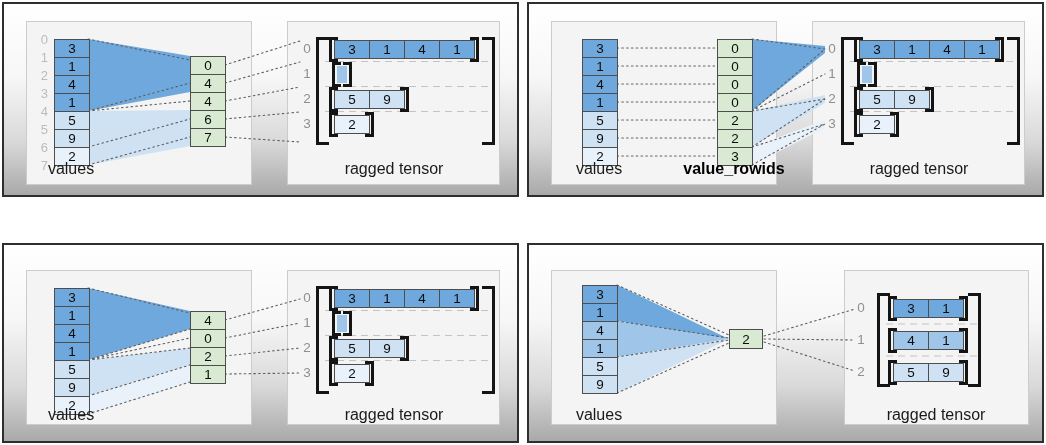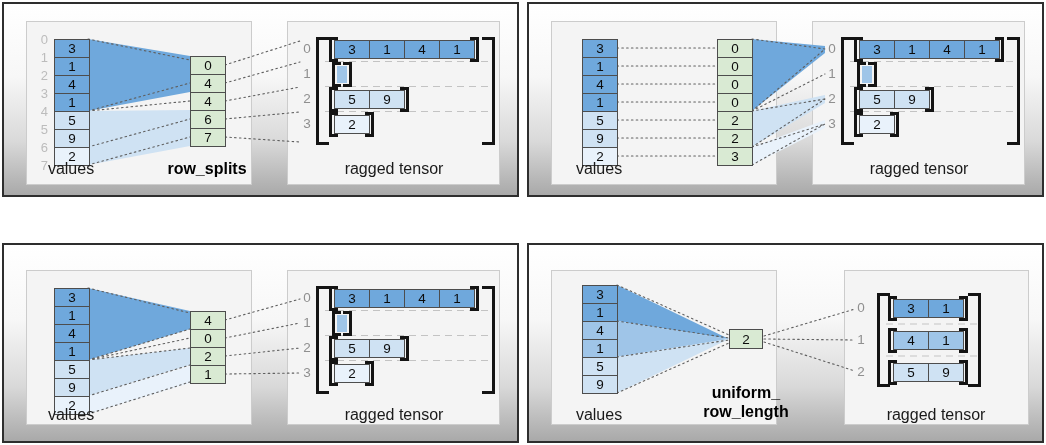--- a/index.html
+++ b/index.html
@@ -104,21 +104,20 @@
         <div class="rb l" style="left: 325px; top: 83px;"></div>
         <div class="rb r" style="left: 396px; top: 83px;"></div>
         <div class="ridx" style="left: 295px; top: 112px; width: 16px;">3</div>
         <div class="cell c-xlight" style="left: 330px; top: 111px; width: 36px; height: 19px;">2</div>
         <div class="rb l" style="left: 325px; top: 108px;"></div>
         <div class="rb r" style="left: 361px; top: 108px;"></div>
         <div class="bb l" style="left: 312px; top: 33px; height: 108px;"></div>
         <div class="bb r" style="left: 478px; top: 33px; height: 108px;"></div>
       </div>
     <div class="lbl" style="left:17px;top:155px;width:100px;">values</div>
-    <div class="lbl bold" style="left:123px;top:155px;width:160px;">row_splits</div>
     <div class="lbl" style="left:310px;top:155px;width:160px;">ragged tensor</div>
   </section>
 
   <section class="card top" style="left:527px;top:2px;">
     <div class="inner" style="left:22px;top:17px;width:226px;height:164px;"></div>
     <div class="inner" style="left:283px;top:17px;width:213px;height:164px;"></div>
     <svg class="ov" width="517" height="195" viewBox="0 0 517 195">
       <polygon class="w-dark" points="223,35 296,42 296,49 223,107"></polygon>
       <polygon class="w-light" points="223,107 296,91 296,99 223,143"></polygon>
       <polygon class="w-xlight" points="223,143 296,116 296,124 223,161"></polygon>
@@ -176,20 +175,21 @@
         <div class="rb l" style="left: 325px; top: 83px;"></div>
         <div class="rb r" style="left: 396px; top: 83px;"></div>
         <div class="ridx" style="left: 295px; top: 112px; width: 16px;">3</div>
         <div class="cell c-xlight" style="left: 330px; top: 111px; width: 36px; height: 19px;">2</div>
         <div class="rb l" style="left: 325px; top: 108px;"></div>
         <div class="rb r" style="left: 361px; top: 108px;"></div>
         <div class="bb l" style="left: 312px; top: 33px; height: 108px;"></div>
         <div class="bb r" style="left: 478px; top: 33px; height: 108px;"></div>
       </div>
     <div class="lbl" style="left:20px;top:155px;width:100px;">values</div>
+    <div class="lbl bold" style="left:125px;top:155px;width:160px;">value_rowids</div>
     <div class="lbl" style="left:310px;top:155px;width:160px;">ragged tensor</div>
   </section>
 
   <section class="card bot" style="left:2px;top:243px;">
     <div class="inner" style="left:22px;top:25px;width:226px;height:155px;"></div>
     <div class="inner" style="left:283px;top:25px;width:213px;height:155px;"></div>
     <svg class="ov" width="517" height="200" viewBox="0 0 517 200">
       <polygon class="w-dark" points="84,43 186,66 186,84 84,115"></polygon>
       <polygon class="w-light" points="84,115 186,103 186,120 84,151"></polygon>
       <polygon class="w-xlight" points="84,151 186,121 186,138 84,169"></polygon>
@@ -291,18 +291,16 @@
         <div class="rb r" style="left: 430px; top: 83px;"></div>
         <div class="ridx" style="left: 324px; top: 119px; width: 16px;">2</div>
         <div class="cell c-light" style="left: 364px; top: 118px; width: 36px; height: 19px;">5</div>
         <div class="cell c-light" style="left: 399px; top: 118px; width: 36px; height: 19px;">9</div>
         <div class="rb l" style="left: 359px; top: 115px;"></div>
         <div class="rb r" style="left: 430px; top: 115px;"></div>
         <div class="bb l" style="left: 348px; top: 48px; height: 94px;"></div>
         <div class="bb r" style="left: 439px; top: 48px; height: 94px;"></div>
       </div>
     <div class="lbl" style="left:20px;top:160px;width:100px;">values</div>
-    <div class="lbl bold" style="left:137px;top:138px;width:160px;">uniform_
-row_length</div>
     <div class="lbl" style="left:327px;top:160px;width:160px;">ragged tensor</div>
   </section>
 
 </div>
 
 </body></html>

